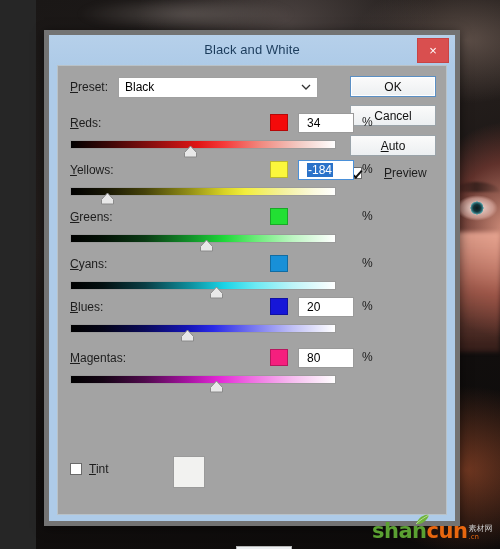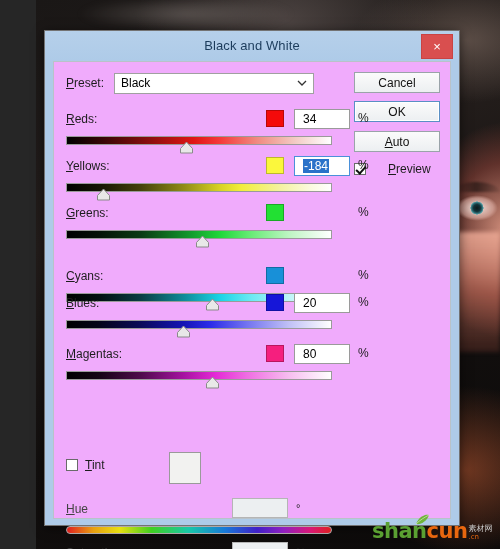--- a/index.html
+++ b/index.html
@@ -48,41 +48,41 @@
   .bg-smoke{
     position:absolute;left:36px;top:0;width:300px;height:40px;
     background:radial-gradient(ellipse 150px 24px at 150px 14px, rgba(120,112,108,.55), rgba(0,0,0,0) 72%);
     filter:blur(3px);
   }
 
   
   #dialog{
     position:absolute;left:44px;top:30px;width:416px;height:496px;
     background:#aecbe8;
-    border:1px solid #737373;
+    border:5px solid #737373;
     box-shadow:0 2px 10px rgba(0,0,0,.55);
     box-sizing:border-box;
   }
   .titlebar{
     height:30px;position:relative;
     background:linear-gradient(180deg,#b6d0ea 0%,#aecbe8 100%);
   }
   .title-text{
     position:absolute;left:0;right:0;top:7px;text-align:center;
     font-size:13px;color:#1c3c5c;letter-spacing:.1px;
   }
   .close-btn{
     position:absolute;right:6px;top:3px;width:30px;height:23px;
     background:#d94f4f;border:1px solid #c94343;
     display:flex;align-items:center;justify-content:center;
     color:#fff;font-size:13px;line-height:1;cursor:pointer;
   }
   .dialog-body{
     position:absolute;left:8px;top:30px;right:8px;bottom:6px;
-    background:#f0abfc;
+    background:#a3a3a3;
     border:1px solid #b9c2c8;
     box-sizing:border-box;
   }
 
   
   .preset-row{
     position:absolute;left:12px;top:10px;width:280px;height:22px;
     display:flex;align-items:center;
   }
   .lbl{font-size:12px;color:#1d1d1d;}
@@ -223,22 +223,22 @@
         <g stroke="#3a3a3a" stroke-width="1.1">
           <line x1="2" y1="3.5" x2="12" y2="3.5"></line>
           <line x1="2" y1="6.5" x2="12" y2="6.5"></line>
           <line x1="2" y1="9.5" x2="9" y2="9.5"></line>
         </g>
         <path d="M11 9 L14 9 L12.5 12 Z" fill="#3a3a3a"></path>
       </svg>
     </div>
 
     <div class="btncol">
+      <div class="btn primary">OK</div>
       <div class="btn">Cancel</div>
-      <div class="btn primary">OK</div>
       <div class="btn auto"><u>A</u>uto</div>
       <div class="chkrow">
         <span class="chkbox checked"></span>
         <span class="lbl"><u>P</u>review</span>
       </div>
     </div>
 
     <div id="channels">
         <div class="chrow" style="top: 48px;">
           <span class="name"><u>R</u>eds:</span>
@@ -270,21 +270,21 @@
           <span class="name"><u>G</u>reens:</span>
           <div class="swatch" style="background: rgb(34, 224, 51);"></div>
           <span class="pct">%</span>
           <div class="track" style="background: linear-gradient(90deg, rgb(0, 0, 0) 0%, rgb(4, 18, 6) 12%, rgb(10, 58, 20) 28%, rgb(18, 150, 43) 46%, rgb(31, 216, 58) 58%, rgb(106, 236, 120) 70%, rgb(189, 245, 194) 84%, rgb(255, 255, 255) 100%);"></div>
           <div class="thumb" style="left: 135.66px;">
             <svg width="15" height="13" viewBox="0 0 15 13">
               <path d="M7.5 1 L13.5 7.5 L13.5 12 L1.5 12 L1.5 7.5 Z" fill="#e8e8e8" stroke="#8a8a8a" stroke-width="1"></path>
             </svg>
           </div>
         </div>
-        <div class="chrow" style="top: 205px;">
+        <div class="chrow" style="top: 189px;">
           <span class="name"><u>C</u>yans:</span>
           <div class="swatch" style="background: rgb(24, 144, 216);"></div>
           <span class="pct">%</span>
           <div class="track" style="background: linear-gradient(90deg, rgb(0, 0, 0) 0%, rgb(3, 16, 17) 12%, rgb(10, 61, 68) 28%, rgb(15, 142, 156) 45%, rgb(26, 212, 230) 58%, rgb(108, 234, 243) 70%, rgb(189, 244, 248) 84%, rgb(255, 255, 255) 100%);"></div>
           <div class="thumb" style="left: 146.3px;">
             <svg width="15" height="13" viewBox="0 0 15 13">
               <path d="M7.5 1 L13.5 7.5 L13.5 12 L1.5 12 L1.5 7.5 Z" fill="#e8e8e8" stroke="#8a8a8a" stroke-width="1"></path>
             </svg>
           </div>
         </div>
@@ -313,26 +313,20 @@
           </div>
         </div>
       </div>
 
     <div class="tint-row">
       <span class="chkbox"></span>
       <span class="lbl"><u>T</u>int</span>
     </div>
     <div class="tint-swatch" style="background: rgb(242, 242, 240);"></div>
 
-    <div class="hs-row" style="top:438px">
-      <span class="name"><u>H</u>ue</span>
-      <div class="hs-box"></div>
-      <span class="hs-unit">°</span>
-      <div class="hs-track" style="background:linear-gradient(90deg,#e02020 0%,#e8a010 10%,#e8e010 20%,#40d020 32%,#18c8a8 46%,#1878d8 60%,#4020c8 72%,#9020c0 82%,#d81878 92%,#e02020 100%)"></div>
-    </div>
 
     <div class="hs-row" style="top:482px">
       <span class="name"><u>S</u>aturation</span>
       <div class="hs-box"></div>
       <span class="hs-unit">%</span>
 
     </div>
 
   </div>
 </div>

